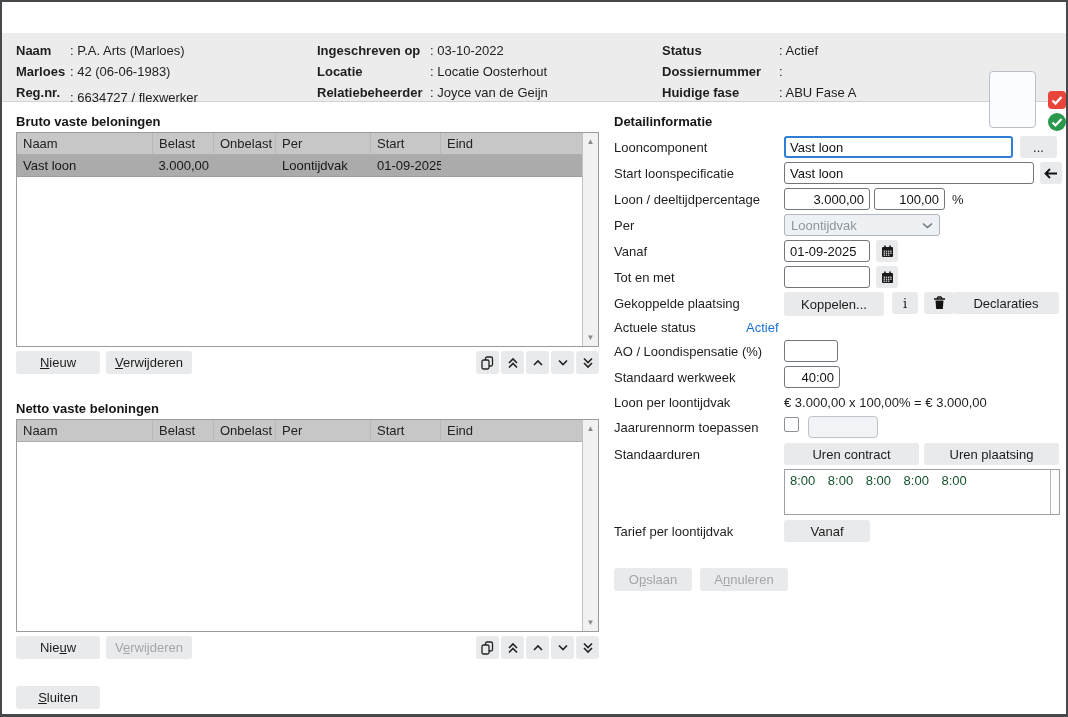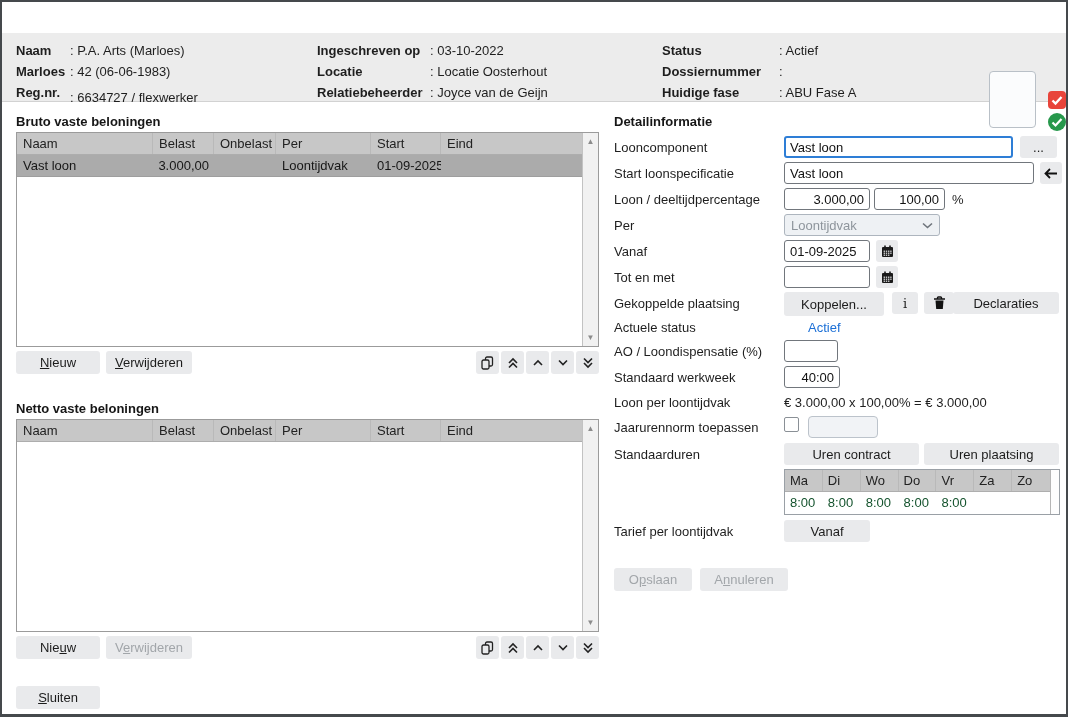--- a/index.html
+++ b/index.html
@@ -299,49 +299,40 @@
   <button class="btn" style="left:890px; top:290px; width:26px; height:22px; font-family:'DejaVu Serif', serif;">i</button>
   <button class="icon-btn" style="left:922px; top:290px; width:30px; height:22px;">
       <svg width="13" height="14" viewBox="0 0 13 14">
         <path d="M1 3 h11 M4.5 3 V1.8 a0.8 0.8 0 0 1 .8-.8 h2.4 a0.8 0.8 0 0 1 .8.8 V3" stroke="#111" stroke-width="1.4" fill="none"></path>
         <path d="M2.5 4.5 h8 l-0.7 8.5 h-6.6 z" fill="#111"></path>
       </svg>
     </button>
   <button class="btn" style="left:951px; top:290px; width:106px; height:22px;">Declaraties</button>
 
   <span class="lbl" style="left:612px; top:318px;">Actuele status</span>
-  <span class="link" style="left:806px; top:318px;">Actief</span>
+  <span class="link" style="left:744px; top:318px;">Actief</span>
 
   <span class="lbl" style="left:612px; top:342px;">AO / Loondispensatie (%)</span>
   <input class="inp" style="left: 782px; top: 338px; width: 54px;" value="">
 
   <span class="lbl" style="left:612px; top:368px;">Standaard werkweek</span>
   <input class="inp right" style="left: 782px; top: 364px; width: 56px;" value="40:00">
 
   <span class="lbl" style="left:612px; top:393px;">Loon per loontijdvak</span>
   <span class="lbl" style="left:782px; top:393px;">€ 3.000,00 x 100,00% = € 3.000,00</span>
 
   <span class="lbl" style="left:612px; top:418px;">Jaarurennorm toepassen</span>
   <span class="chk" style="left:782px; top:415px;"></span>
   <input class="inp dis" style="left: 806px; top: 414px; width: 70px;" value="">
 
   <span class="lbl" style="left:612px; top:445px;">Standaarduren</span>
   <button class="btn" style="left:782px; top:441px; width:135px; height:22px;">Uren contract</button>
   <button class="btn" style="left:922px; top:441px; width:135px; height:22px;">Uren plaatsing</button>
 
   <div class="days-tbl">
-    <div class="days-head">
-      <div class="dh">Ma</div>
-      <div class="dh">Di</div>
-      <div class="dh">Wo</div>
-      <div class="dh">Do</div>
-      <div class="dh">Vr</div>
-      <div class="dh">Za</div>
-      <div class="dh" style="border-right:none;">Zo</div>
-    </div>
     <div class="days-body">
       <div class="dv">8:00</div>
       <div class="dv">8:00</div>
       <div class="dv">8:00</div>
       <div class="dv">8:00</div>
       <div class="dv">8:00</div>
       <div class="dv"></div>
       <div class="dv"></div>
     </div>
     <div class="days-scroll"></div>

